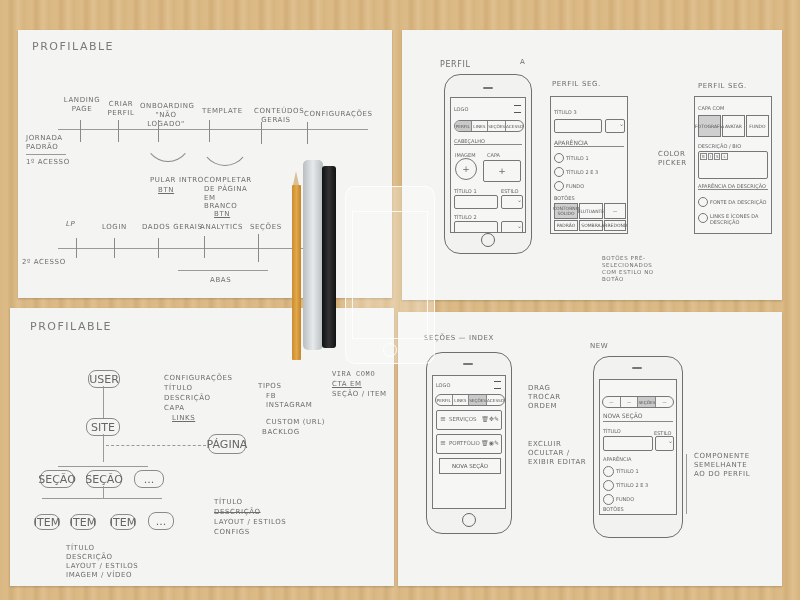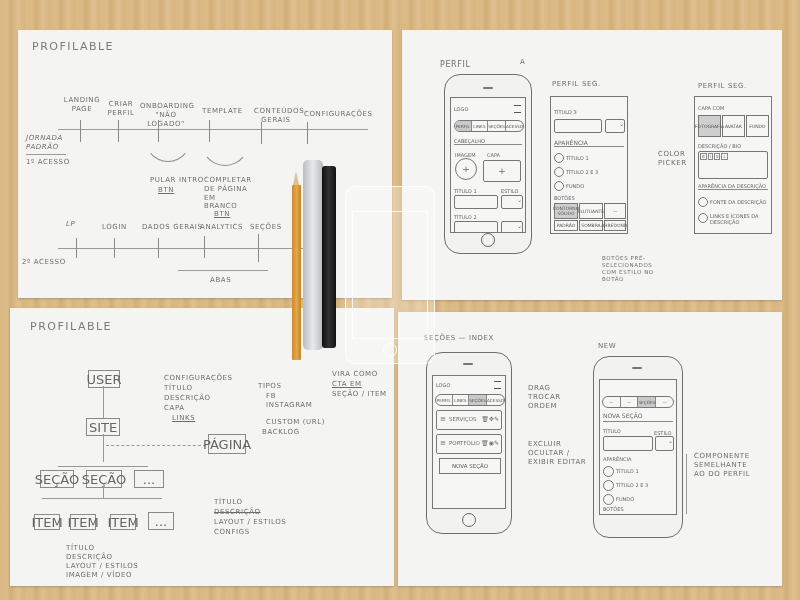--- a/index.html
+++ b/index.html
@@ -4,21 +4,21 @@
 <style>
   html,body{margin:0;padding:0;}
   body{width:800px;height:600px;overflow:hidden;position:relative;
     background:repeating-linear-gradient(90deg,#d9b883 0px,#dcbb88 7px,#d2ae78 11px,#dfc08f 18px,#d6b47f 25px);
     font-family:"DejaVu Sans",sans-serif;color:#6b6b6b;}
   .sheet{position:absolute;background:#f4f4f2;box-shadow:0 1px 2px rgba(0,0,0,.18);}
   .hand{position:absolute;font-size:7px;letter-spacing:.6px;text-transform:uppercase;color:#6d6d6d;white-space:nowrap;line-height:1.25;}
   .title{font-size:11px;letter-spacing:1.5px;color:#7a7a7a;}
   .line{position:absolute;background:#9a9a9a;}
   .tick{position:absolute;width:1px;background:#8a8a8a;}
-  .box{position:absolute;border:1.5px solid #8a8a8a;border-radius:0;background:#f4f4f2;font-size:13px;text-transform:uppercase;color:#666;display:flex;align-items:center;justify-content:center;}
+  .box{position:absolute;border:1.5px solid #8a8a8a;border-radius:8px;background:#f4f4f2;font-size:11px;text-transform:uppercase;color:#666;display:flex;align-items:center;justify-content:center;}
   .phone{position:absolute;border:1.5px solid #6f6f6f;border-radius:16px;background:#f2f2f0;}
   .screen{position:absolute;border:1.2px solid #777;background:#f6f6f4;overflow:hidden;}
   .speaker{position:absolute;height:2px;background:#777;border-radius:1px;}
   .homebtn{position:absolute;width:12px;height:12px;border:1.2px solid #666;border-radius:50%;}
   .s-row{position:absolute;left:3px;right:3px;font-size:5px;text-transform:uppercase;color:#666;}
   .pill{position:absolute;border:1px solid #777;border-radius:6px;display:flex;overflow:hidden;}
   .pill span{flex:1;font-size:4.2px;text-transform:uppercase;border-right:1px solid #888;display:flex;align-items:center;justify-content:center;color:#555;}
   .pill span:last-child{border-right:none;}
   .pill span.on{background:#c9c9c9;}
   .inp{position:absolute;border:1.2px solid #777;border-radius:2px;}
@@ -51,21 +51,21 @@
   <div class="tick" style="left:62px;top:90px;height:22px;"></div>
   <div class="tick" style="left:100px;top:90px;height:22px;"></div>
   <div class="tick" style="left:140px;top:90px;height:22px;"></div>
   <div class="tick" style="left:191px;top:90px;height:22px;"></div>
   <div class="tick" style="left:243px;top:92px;height:22px;"></div>
   <div class="tick" style="left:289px;top:92px;height:22px;"></div>
 
   <div class="arrow" style="left:124px;top:70px;width:50px;height:60px;"></div>
   <div class="arrow" style="left:180px;top:72px;width:52px;height:62px;"></div>
 
-  <div class="hand" style="left:8px;top:104px;width:32px;white-space:normal;font-style:italic;">Jornada padrão</div>
+  <div class="hand" style="left:8px;top:104px;width:32px;white-space:normal;">Jornada padrão</div>
   <div class="line" style="left:8px;top:124px;width:40px;height:1px;"></div>
   <div class="hand" style="left:8px;top:128px;">1º acesso</div>
 
   <div class="hand" style="left:132px;top:146px;">Pular intro</div>
   <div class="hand" style="left:140px;top:156px;text-decoration:underline;">btn</div>
   <div class="hand" style="left:186px;top:146px;width:44px;white-space:normal;">Completar de página em branco</div>
   <div class="hand" style="left:196px;top:180px;text-decoration:underline;">btn</div>
 
   <div class="hand" style="left:48px;top:190px;font-style:italic;">LP</div>
   <div class="hand" style="left:84px;top:193px;">Login</div>
@@ -176,21 +176,21 @@
   <div class="hand" style="left:154px;top:86px;">Descrição</div>
   <div class="hand" style="left:154px;top:96px;">Capa</div>
   <div class="hand" style="left:162px;top:106px;text-decoration:underline;">Links</div>
 
   <div class="hand" style="left:248px;top:74px;">Tipos</div>
   <div class="hand" style="left:256px;top:84px;">FB</div>
   <div class="hand" style="left:256px;top:93px;">Instagram</div>
   <div class="hand" style="left:256px;top:110px;">Custom (URL)</div>
   <div class="hand" style="left:252px;top:120px;">Backlog</div>
 
-  <div class="hand" style="left:322px;top:62px;">Vira como</div>
+  <div class="hand" style="left:322px;top:62px;font-family:Liberation Mono, monospace;">Vira como</div>
   <div class="hand" style="left:322px;top:72px;text-decoration:underline;">CTA em</div>
   <div class="hand" style="left:322px;top:82px;">seção / item</div>
 
   <div class="line" style="left:48px;top:158px;width:90px;height:1px;"></div>
   <div class="box" style="left:30px;top:162px;width:32px;height:16px;">Seção</div>
   <div class="box" style="left:76px;top:162px;width:34px;height:16px;">Seção</div>
   <div class="box" style="left:124px;top:162px;width:28px;height:16px;">...</div>
   <div class="line" style="left:93px;top:178px;width:1px;height:12px;"></div>
   <div class="line" style="left:32px;top:190px;width:120px;height:1px;"></div>
 
@@ -233,21 +233,21 @@
         <span style="position:absolute;left:12px;top:5px;font-size:5.5px;text-transform:uppercase;">Portfólio</span>
         <span style="position:absolute;right:2px;top:4px;font-size:6px;">🗑◉✎</span>
       </div>
       <div class="btnbox" style="left:6px;top:82px;width:60px;height:14px;font-size:5.5px;border-width:1.5px;">Nova seção</div>
     </div>
     <div class="homebtn" style="left:35px;bottom:6px;"></div>
   </div>
   <div class="hand" style="left:130px;top:72px;width:56px;white-space:normal;">Drag trocar ordem</div>
   <div class="hand" style="left:130px;top:128px;width:64px;white-space:normal;">Excluir ocultar / exibir editar</div>
 
-  <div class="hand" style="left:200px;top:30px;">New</div>
+  <div class="hand" style="left:192px;top:30px;">New</div>
   <div class="phone" style="left:195px;top:44px;width:88px;height:180px;">
     <div class="speaker" style="left:38px;top:10px;width:10px;"></div>
     <div class="screen" style="left:5px;top:22px;width:76px;height:134px;">
       <div class="pill" style="left:2px;top:16px;width:70px;height:10px;">
         <span>—</span>
         <span>—</span>
         <span class="on">Seções</span>
         <span>—</span>
       </div>
       <div class="s-row" style="top:32px;font-size:6px;border-bottom:1px solid #888;padding-bottom:2px;">Nova seção</div>

